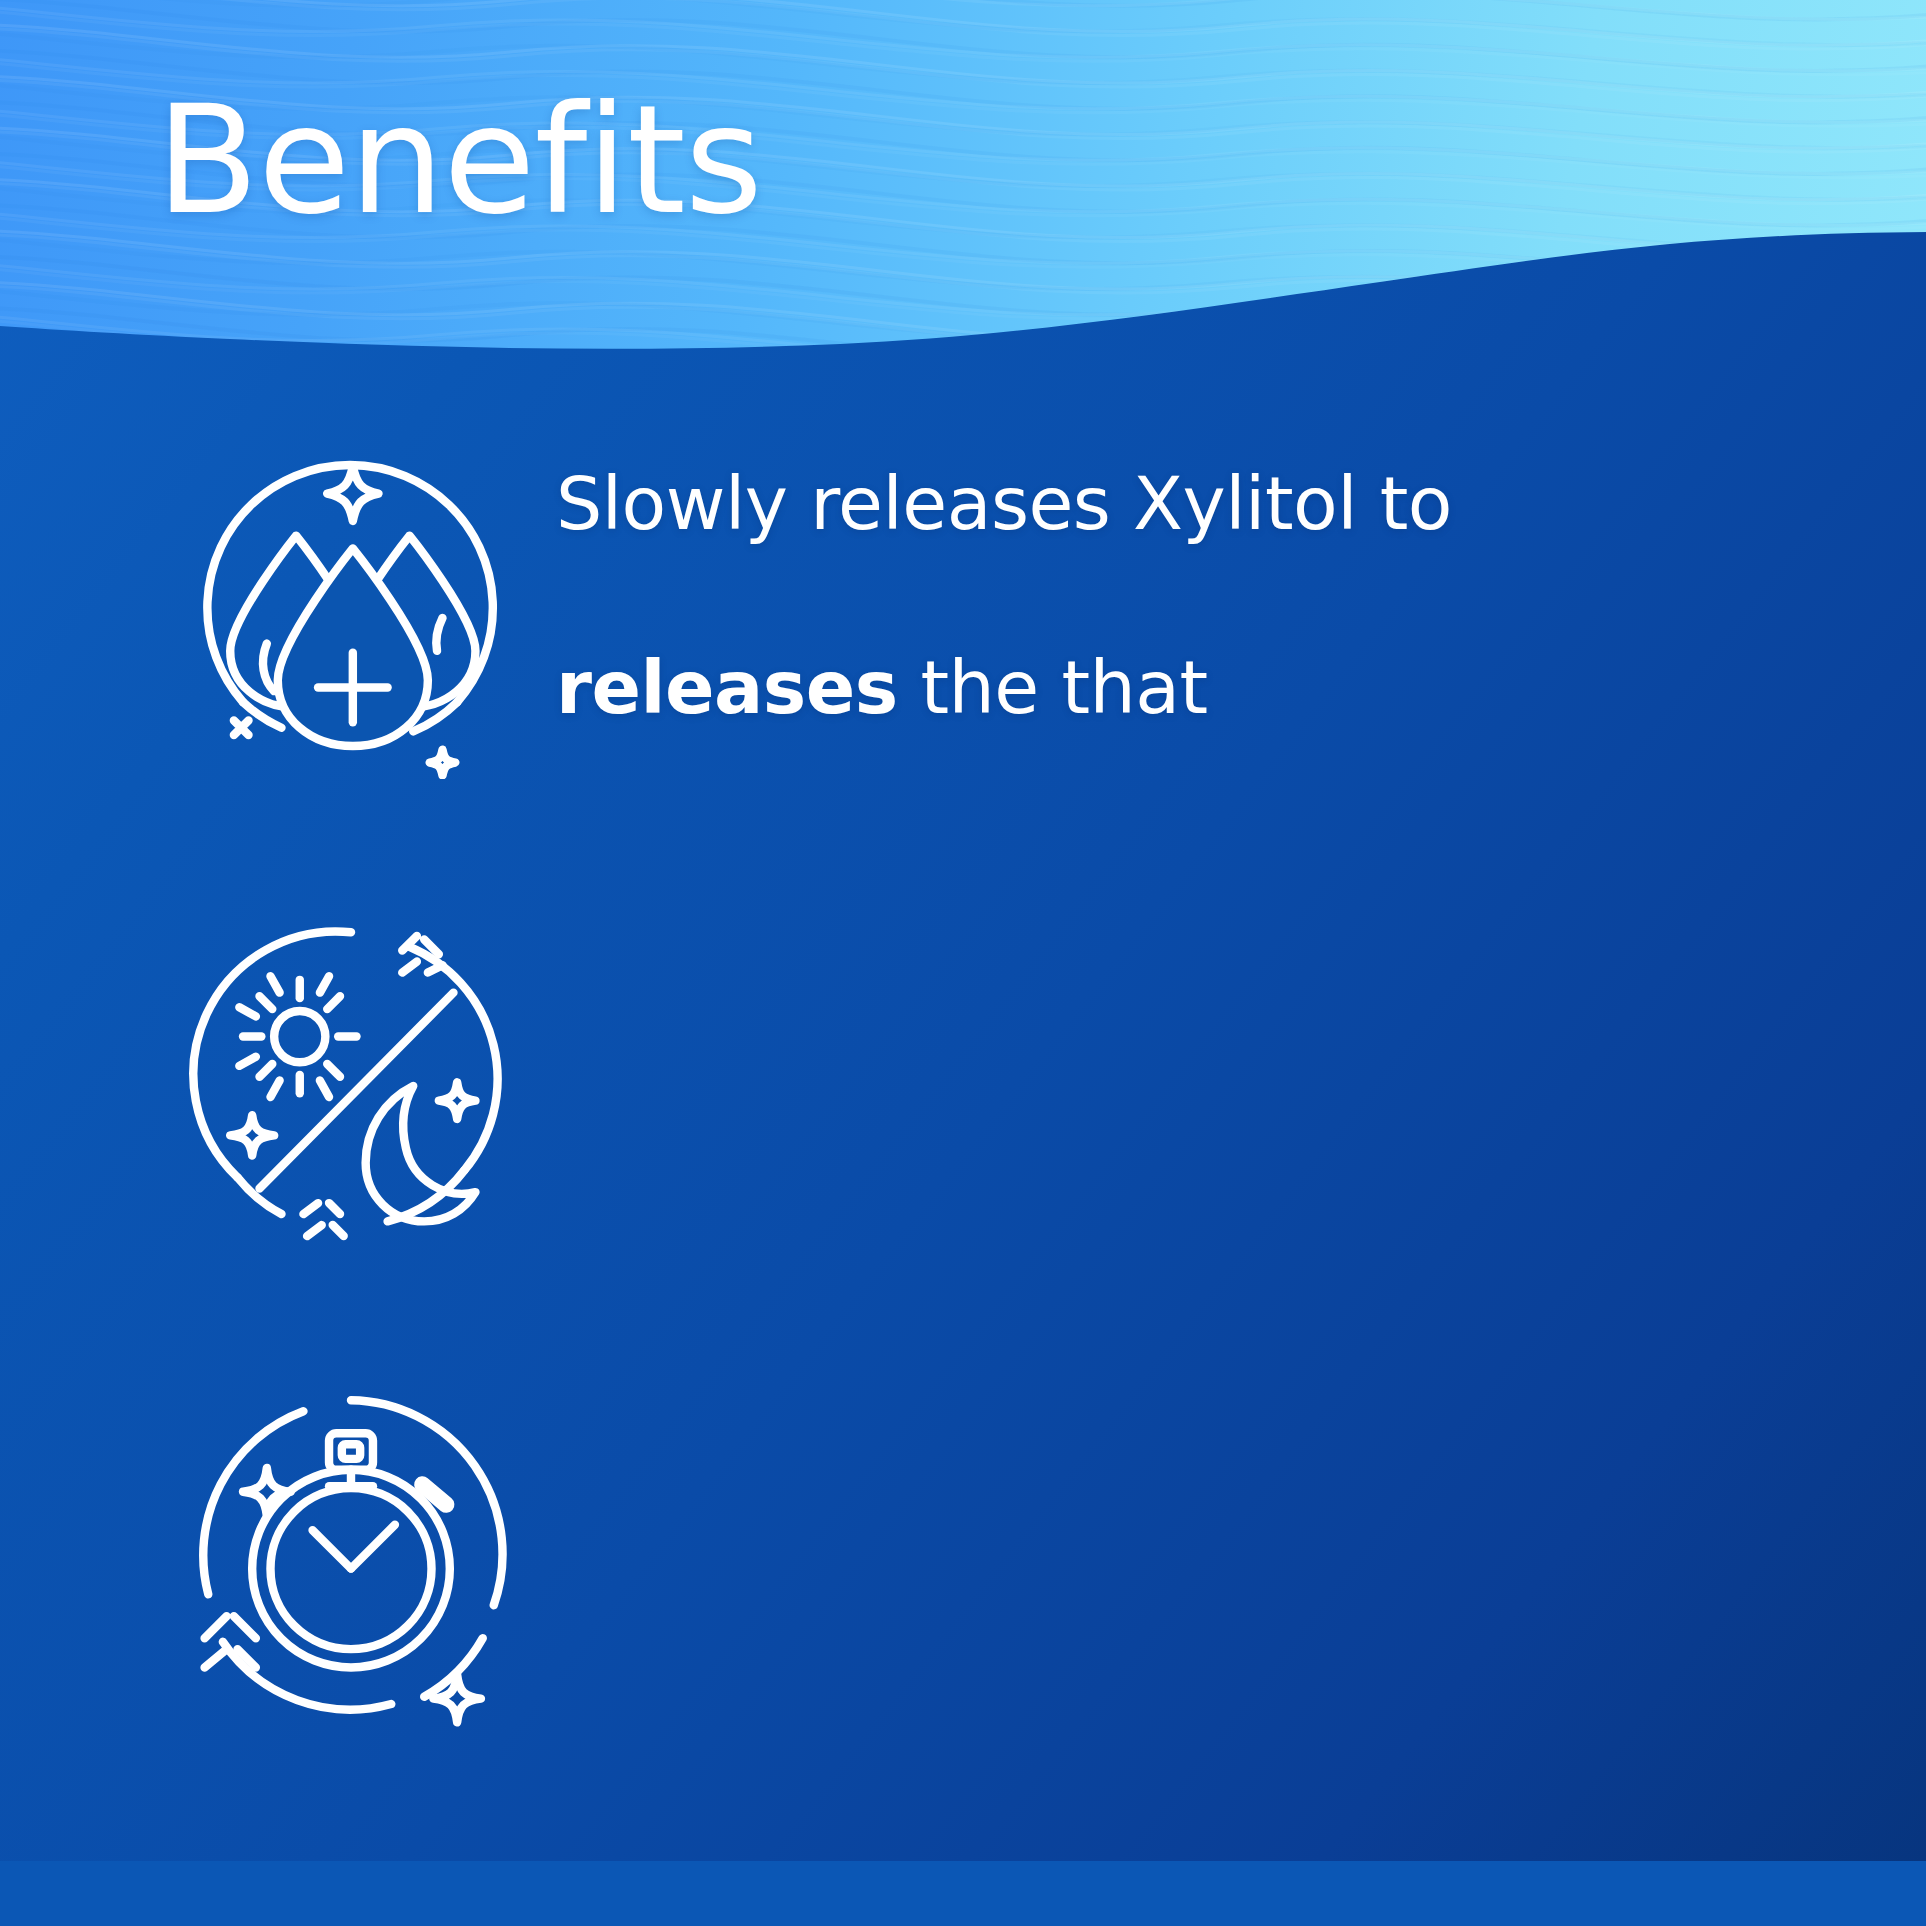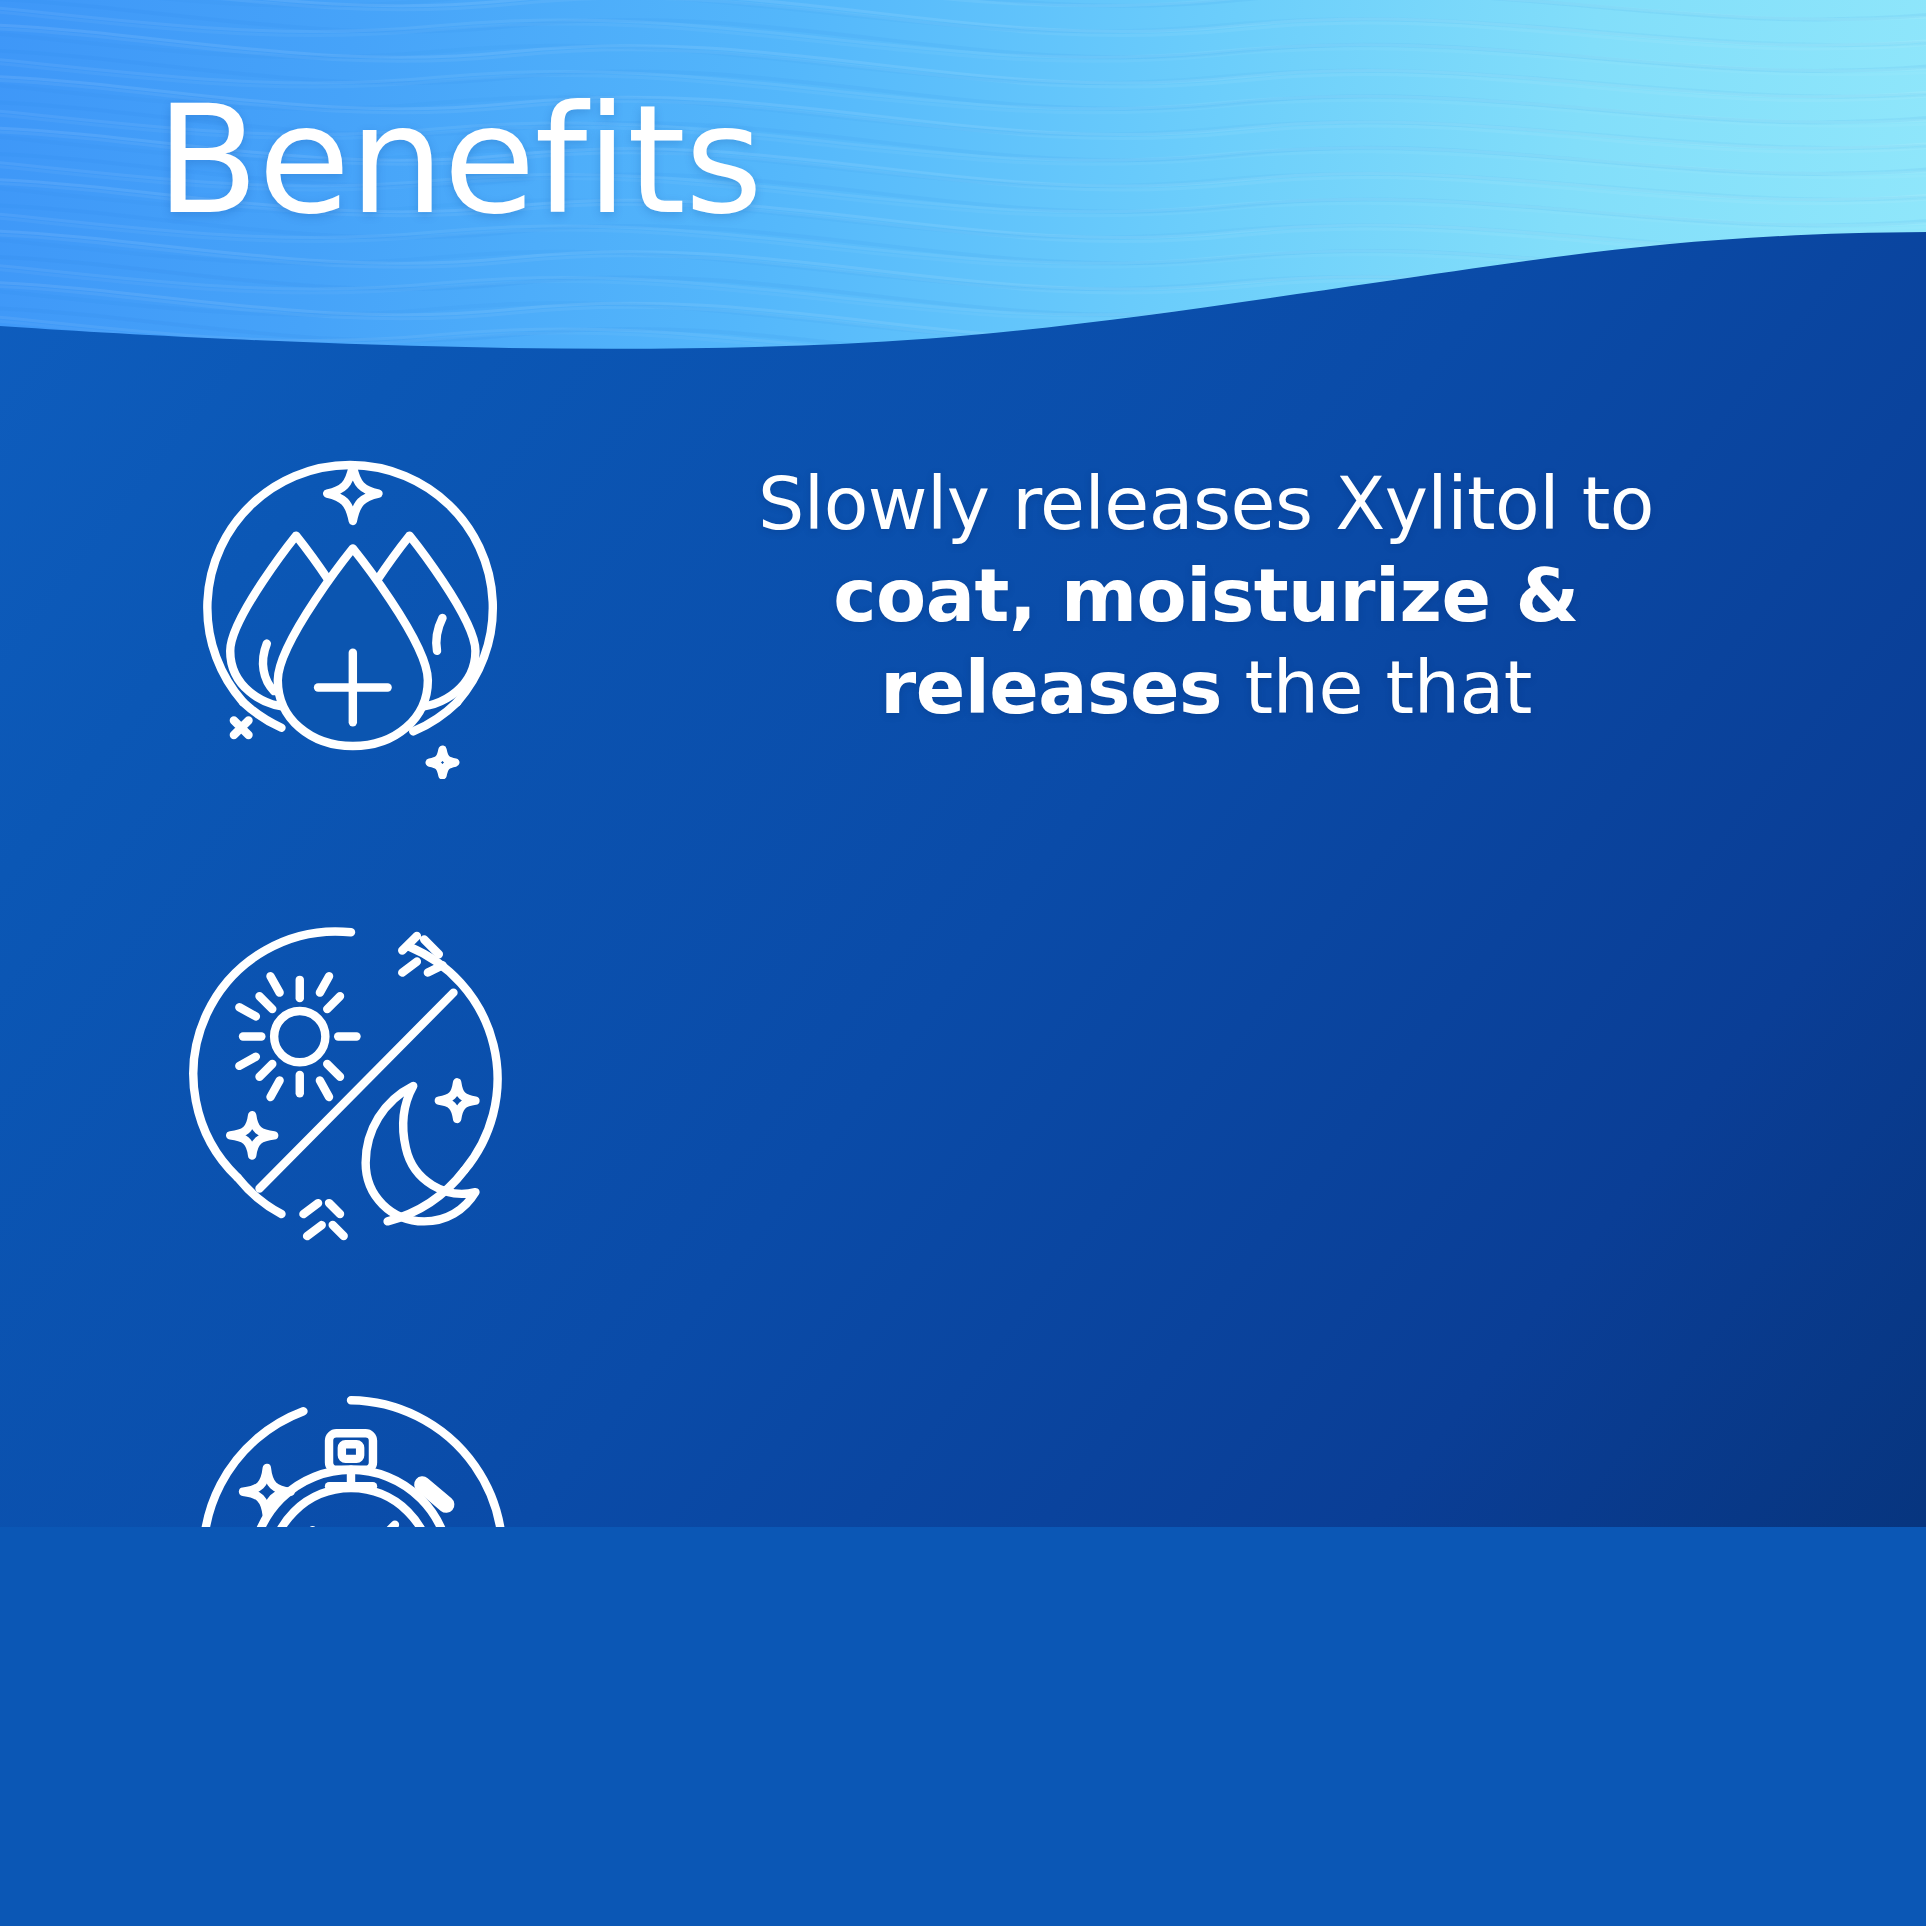--- a/index.html
+++ b/index.html
@@ -4,24 +4,23 @@
 <style>
   html,body{margin:0;padding:0;}
   body{
     width:1927px;height:1927px;
     font-family:"DejaVu Sans", sans-serif;
     overflow:hidden;
     background:#0B57B5;
   }
   #stage{
     position:relative;
-    width:1927px;height:1527px;
+    width:1927px;height:1861px;
     overflow:hidden;
     background:linear-gradient(128deg,#1060C2 0%,#0B57B5 22%,#0A4BA8 55%,#0A3E96 82%,#07357F 100%);
-    text-align:center;
   }
 
   
   #header-band{
     position:absolute;left:0;top:0;width:1927px;height:416px;
     overflow:hidden;
   }
   #header-clip{
     position:absolute;left:0;top:0;width:1927px;height:416px;
     -webkit-clip-path:path("M0,0 L1946,0 L1946,232 C1700,232 1560,256 1380,282 C1180,311 1020,336 840,344 C640,353 420,348 230,339 C140,335 60,330 0,326 Z");
@@ -140,21 +139,21 @@
 
           <path d="M101,29 C103,39 106,42 115,44 C106,46 103,49 101,59 C99,49 96,46 87,44 C96,42 99,39 101,29 Z"></path>
 
           <path d="M36,168 L44,176 M44,168 L36,176"></path>
 
           <path d="M150,184 C151,189 152,190 157,191 C152,192 151,193 150,198 C149,193 148,192 143,191 C148,190 149,189 150,184 Z"></path>
         </svg>
       </div>
       <div class="benefit-text">
         <span>Slowly releases Xylitol to</span><br>
-        <b>coat, moisturize &amp;</b><br>
+        <br>
         <b>releases</b><span> the that</span>
       </div>
     </div>
 
     <div class="benefit-row row-2">
       <div class="benefit-icon">
         <svg viewBox="0 0 200 200" xmlns="http://www.w3.org/2000/svg" fill="none" stroke="#ffffff" stroke-width="4.6" stroke-linecap="round" stroke-linejoin="round">
 
           <path d="M100,22 A78,78 0 0 0 38,156"></path>
           <path d="M38,156 A78,78 0 0 0 62,176"></path>

